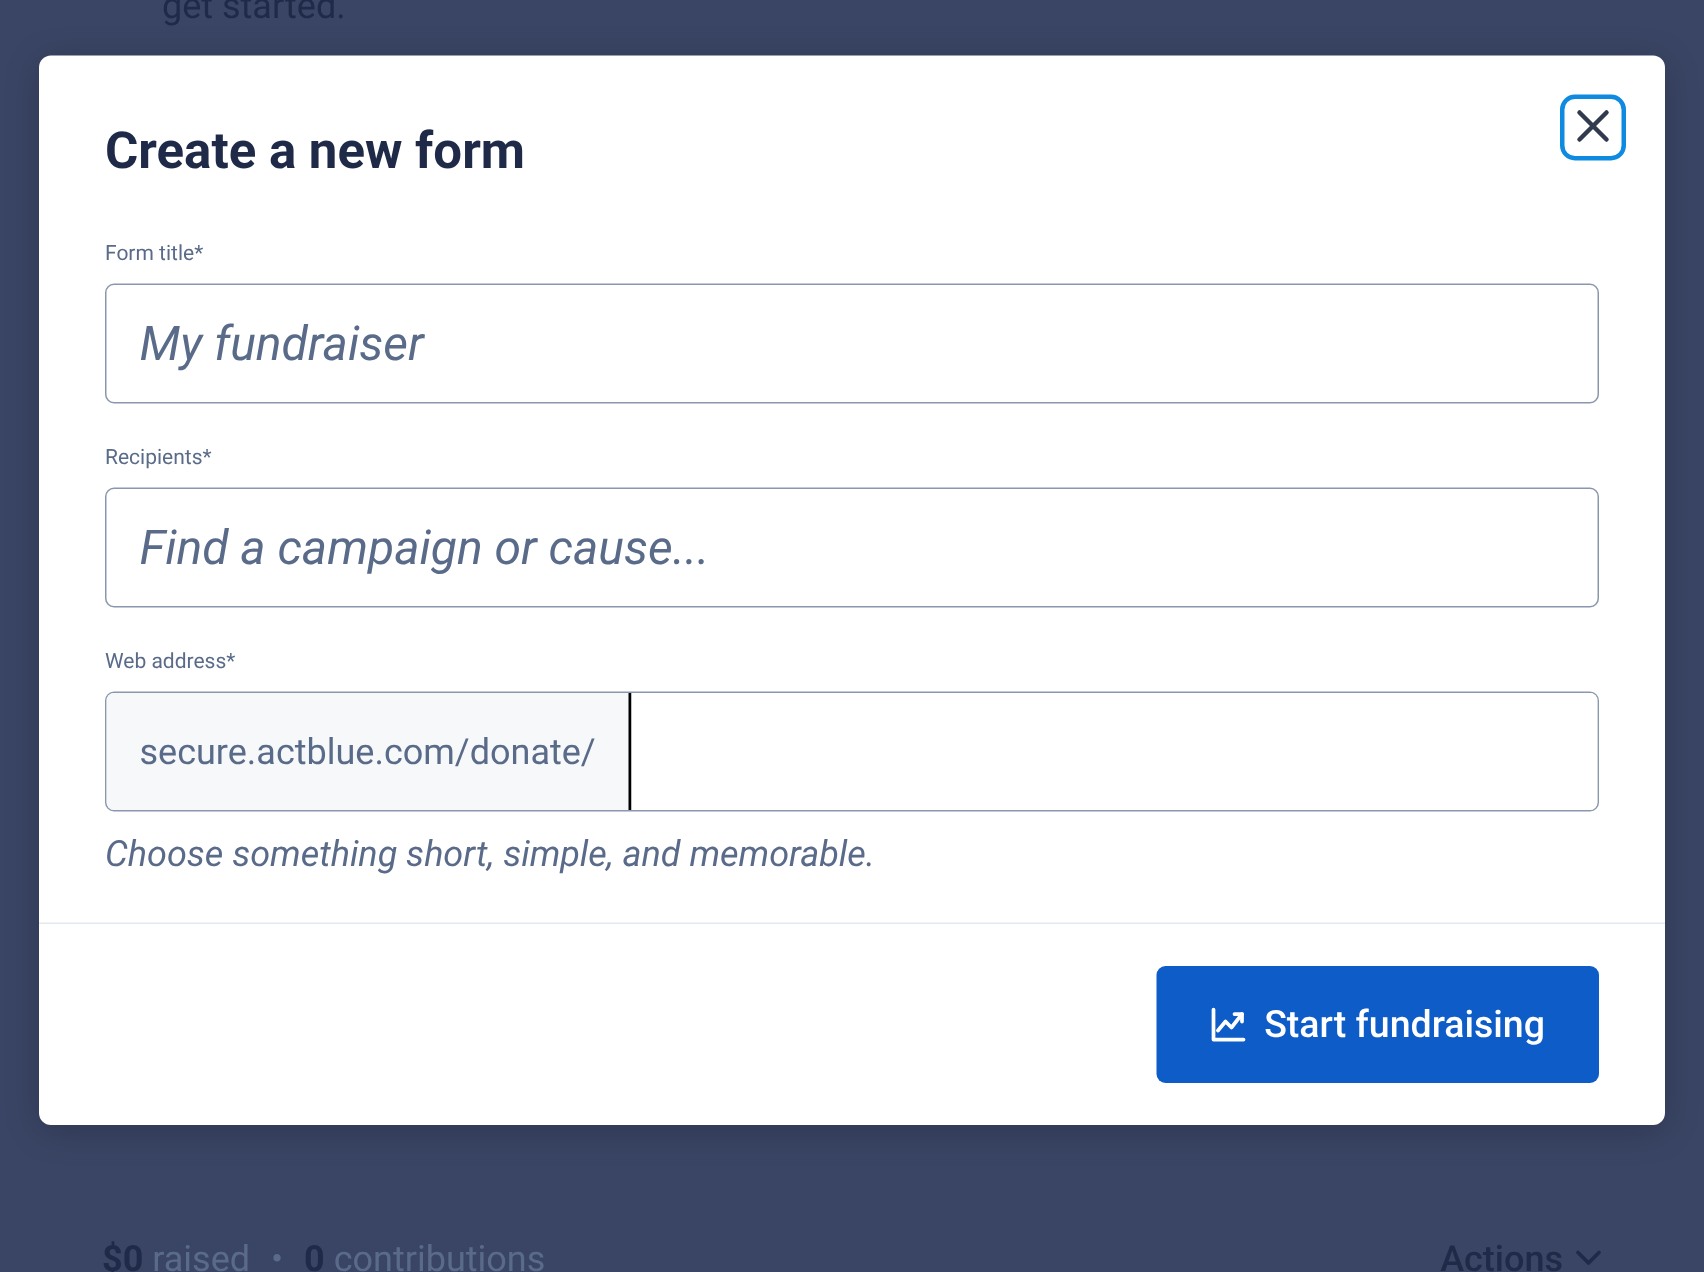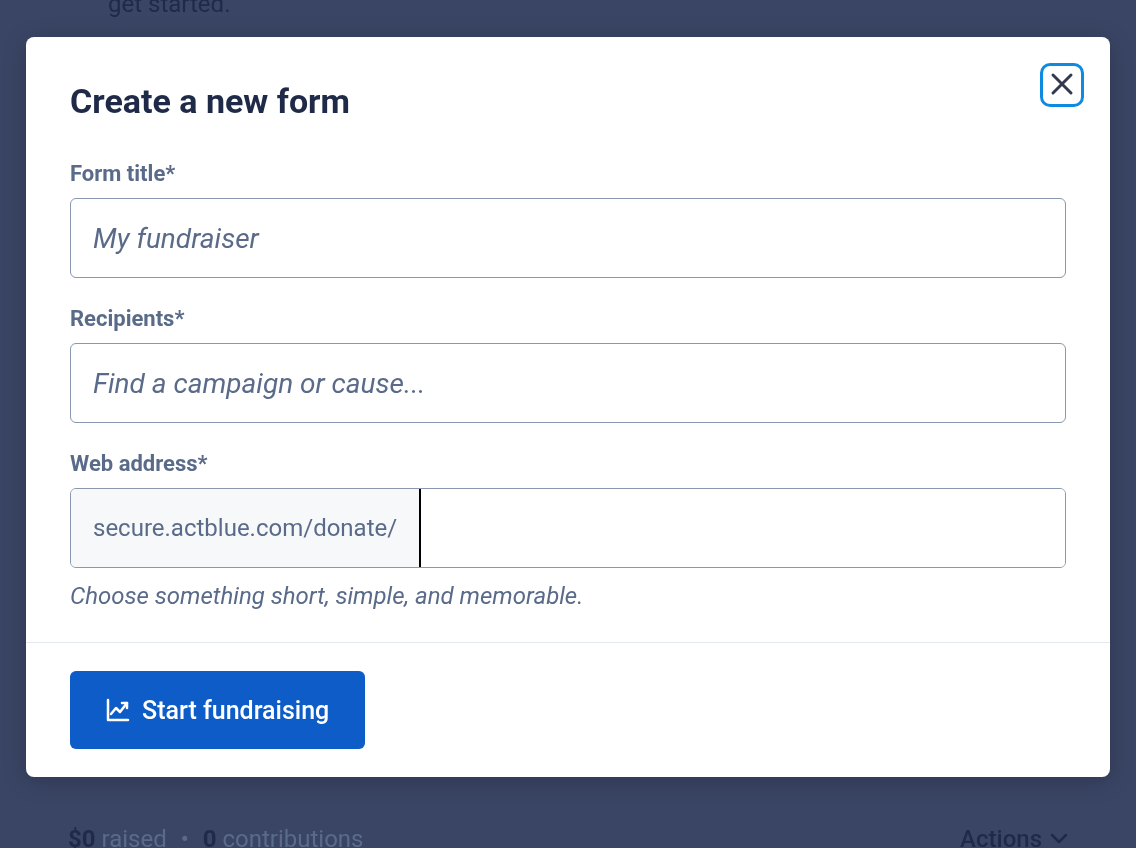--- a/index.html
+++ b/index.html
@@ -109,33 +109,33 @@
       color: #1e2a47;
       margin-bottom: 40px;
     }
 
     .form-group {
       margin-bottom: 28px;
     }
 
     .form-label {
       display: block;
-      font-size: 22px;
-      font-weight: 700;
+      font-size: 14px;
+      font-weight: 400;
       color: #5a6b8a;
       margin-bottom: 12px;
     }
 
     .form-input {
       width: 100%;
       height: 80px;
       border: 1px solid #8a97ae;
       border-radius: 6px;
       padding: 0 22px;
-      font-size: 28px;
+      font-size: 32px;
       font-style: italic;
       color: #5a6b8a;
       font-family: inherit;
       outline: none;
     }
 
     .form-input::placeholder {
       color: #5a6b8a;
       font-style: italic;
     }
@@ -173,21 +173,21 @@
       font-size: 24px;
       color: #5a6b8a;
       margin-top: 14px;
       font-style: italic;
     }
 
     .modal-footer {
       border-top: 1px solid #e4e9ef;
       padding: 28px 44px 28px 44px;
       display: flex;
-      justify-content: space-between;
+      justify-content: flex-end;
     }
 
     .btn {
       height: 78px;
       padding: 0 36px;
       border-radius: 6px;
       font-size: 25px;
       font-weight: 500;
       cursor: pointer;
       border: none;

